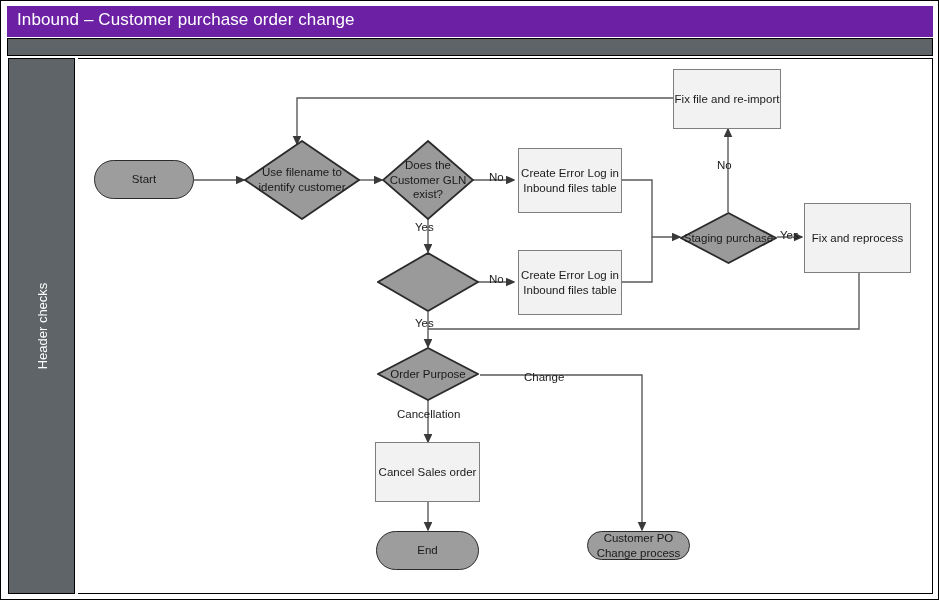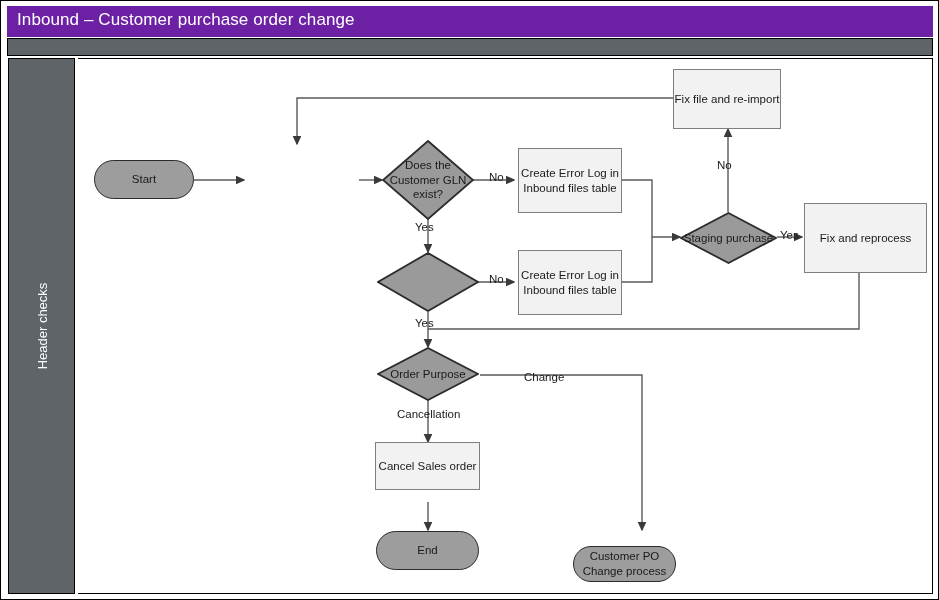--- a/index.html
+++ b/index.html
@@ -194,20 +194,26 @@
       <path d="M479,374 L641,374 L641,529" marker-end="url(#arrow)"></path>
 
       <path d="M427,501 L427,529" marker-end="url(#arrow)"></path>
     </g>
   </svg>
 
   <div class="node terminator" style="left:93px; top:159px; width:100px; height:39px;">
     <span>Start</span>
   </div>
 
+  <div class="decision-wrap" style="left:243px; top:139px; width:116px; height:80px;">
+    <svg class="decision-shape" viewBox="0 0 116 80" preserveAspectRatio="none">
+      <polygon points="58,1 115,40 58,79 1,40" fill="#9a9a9a" stroke="#2b2b2b" stroke-width="1.8"></polygon>
+    </svg>
+    <div class="decision-label">Use filename to identify customer</div>
+  </div>
 
   <div class="decision-wrap" style="left:381px; top:139px; width:92px; height:80px;">
     <svg class="decision-shape" viewBox="0 0 92 80" preserveAspectRatio="none">
       <polygon points="46,1 91,40 46,79 1,40" fill="#9a9a9a" stroke="#2b2b2b" stroke-width="1.8"></polygon>
     </svg>
     <div class="decision-label" style="width:124%;">Does the Customer GLN exist?</div>
   </div>
 
   <div class="node process" style="left:517px; top:147px; width:104px; height:65px;">
     <span>Create Error Log in Inbound files table</span>
@@ -227,40 +233,40 @@
     <svg class="decision-shape" viewBox="0 0 97 52" preserveAspectRatio="none">
       <polygon points="48.5,1 96,26 48.5,51 1,26" fill="#9a9a9a" stroke="#2b2b2b" stroke-width="1.8"></polygon>
     </svg>
     <div class="decision-label" style="width:118%;">Staging purchase</div>
   </div>
 
   <div class="node process" style="left:672px; top:68px; width:108px; height:60px;">
     <span>Fix file and re-import</span>
   </div>
 
-  <div class="node process" style="left:803px; top:202px; width:123px; height:70px;">
+  <div class="node process" style="left:803px; top:202px; width:107px; height:70px;">
     <span>Fix and reprocess</span>
   </div>
 
   <div class="decision-wrap" style="left:376px; top:346px; width:102px; height:54px;">
     <svg class="decision-shape" viewBox="0 0 102 54" preserveAspectRatio="none">
       <polygon points="51,1 101,27 51,53 1,27" fill="#9a9a9a" stroke="#2b2b2b" stroke-width="1.8"></polygon>
     </svg>
     <div class="decision-label" style="width:112%;">Order Purpose</div>
   </div>
 
-  <div class="node process" style="left:374px; top:441px; width:105px; height:48px;">
+  <div class="node process" style="left:374px; top:441px; width:105px; height:60px;">
     <span>Cancel Sales order</span>
   </div>
 
   <div class="node terminator" style="left:375px; top:530px; width:103px; height:39px;">
     <span>End</span>
   </div>
 
-  <div class="node terminator" style="left:572px; top:530px; width:103px; height:36px;margin-top:15px;">
+  <div class="node terminator" style="left:586px; top:530px; width:103px; height:29px;">
     <span>Customer PO Change process</span>
   </div>
 
   <div class="edge-label" style="left:488px; top:170px;">No</div>
   <div class="edge-label" style="left:414px; top:220px;">Yes</div>
   <div class="edge-label" style="left:488px; top:272px;">No</div>
   <div class="edge-label" style="left:414px; top:316px;">Yes</div>
   <div class="edge-label" style="left:716px; top:158px;">No</div>
   <div class="edge-label" style="left:779px; top:228px;">Yes</div>
   <div class="edge-label" style="left:523px; top:370px;">Change</div>

